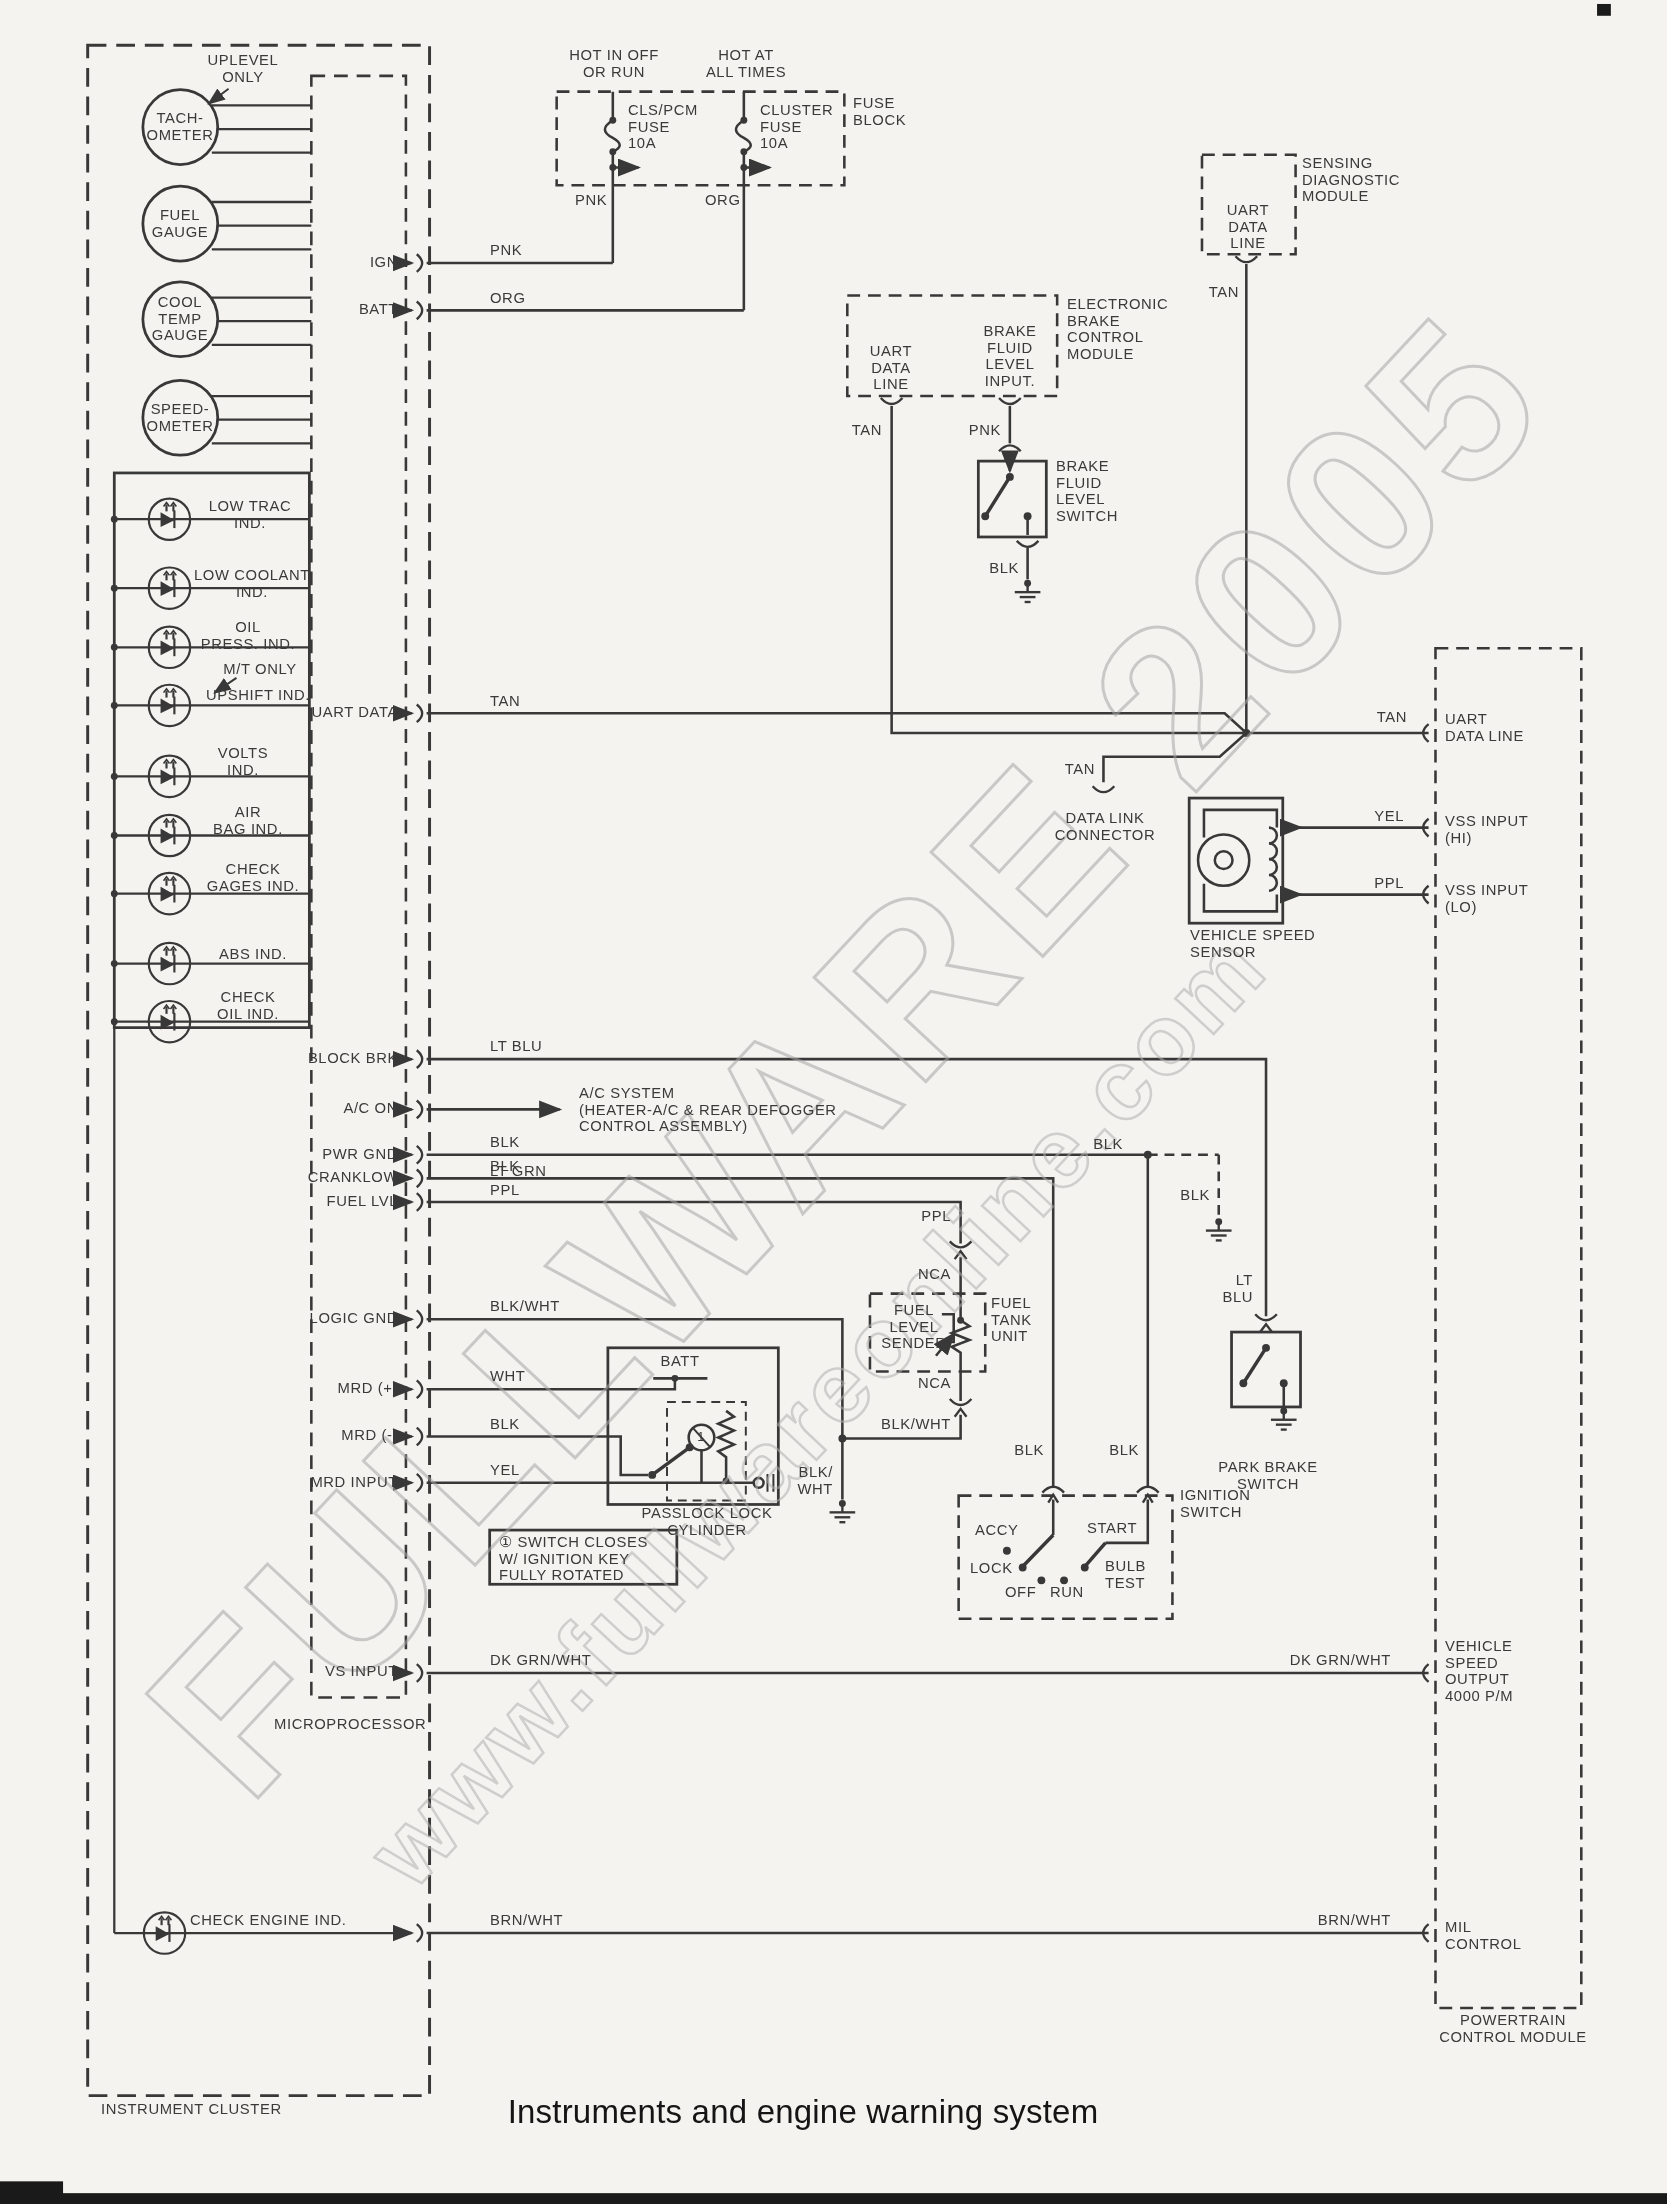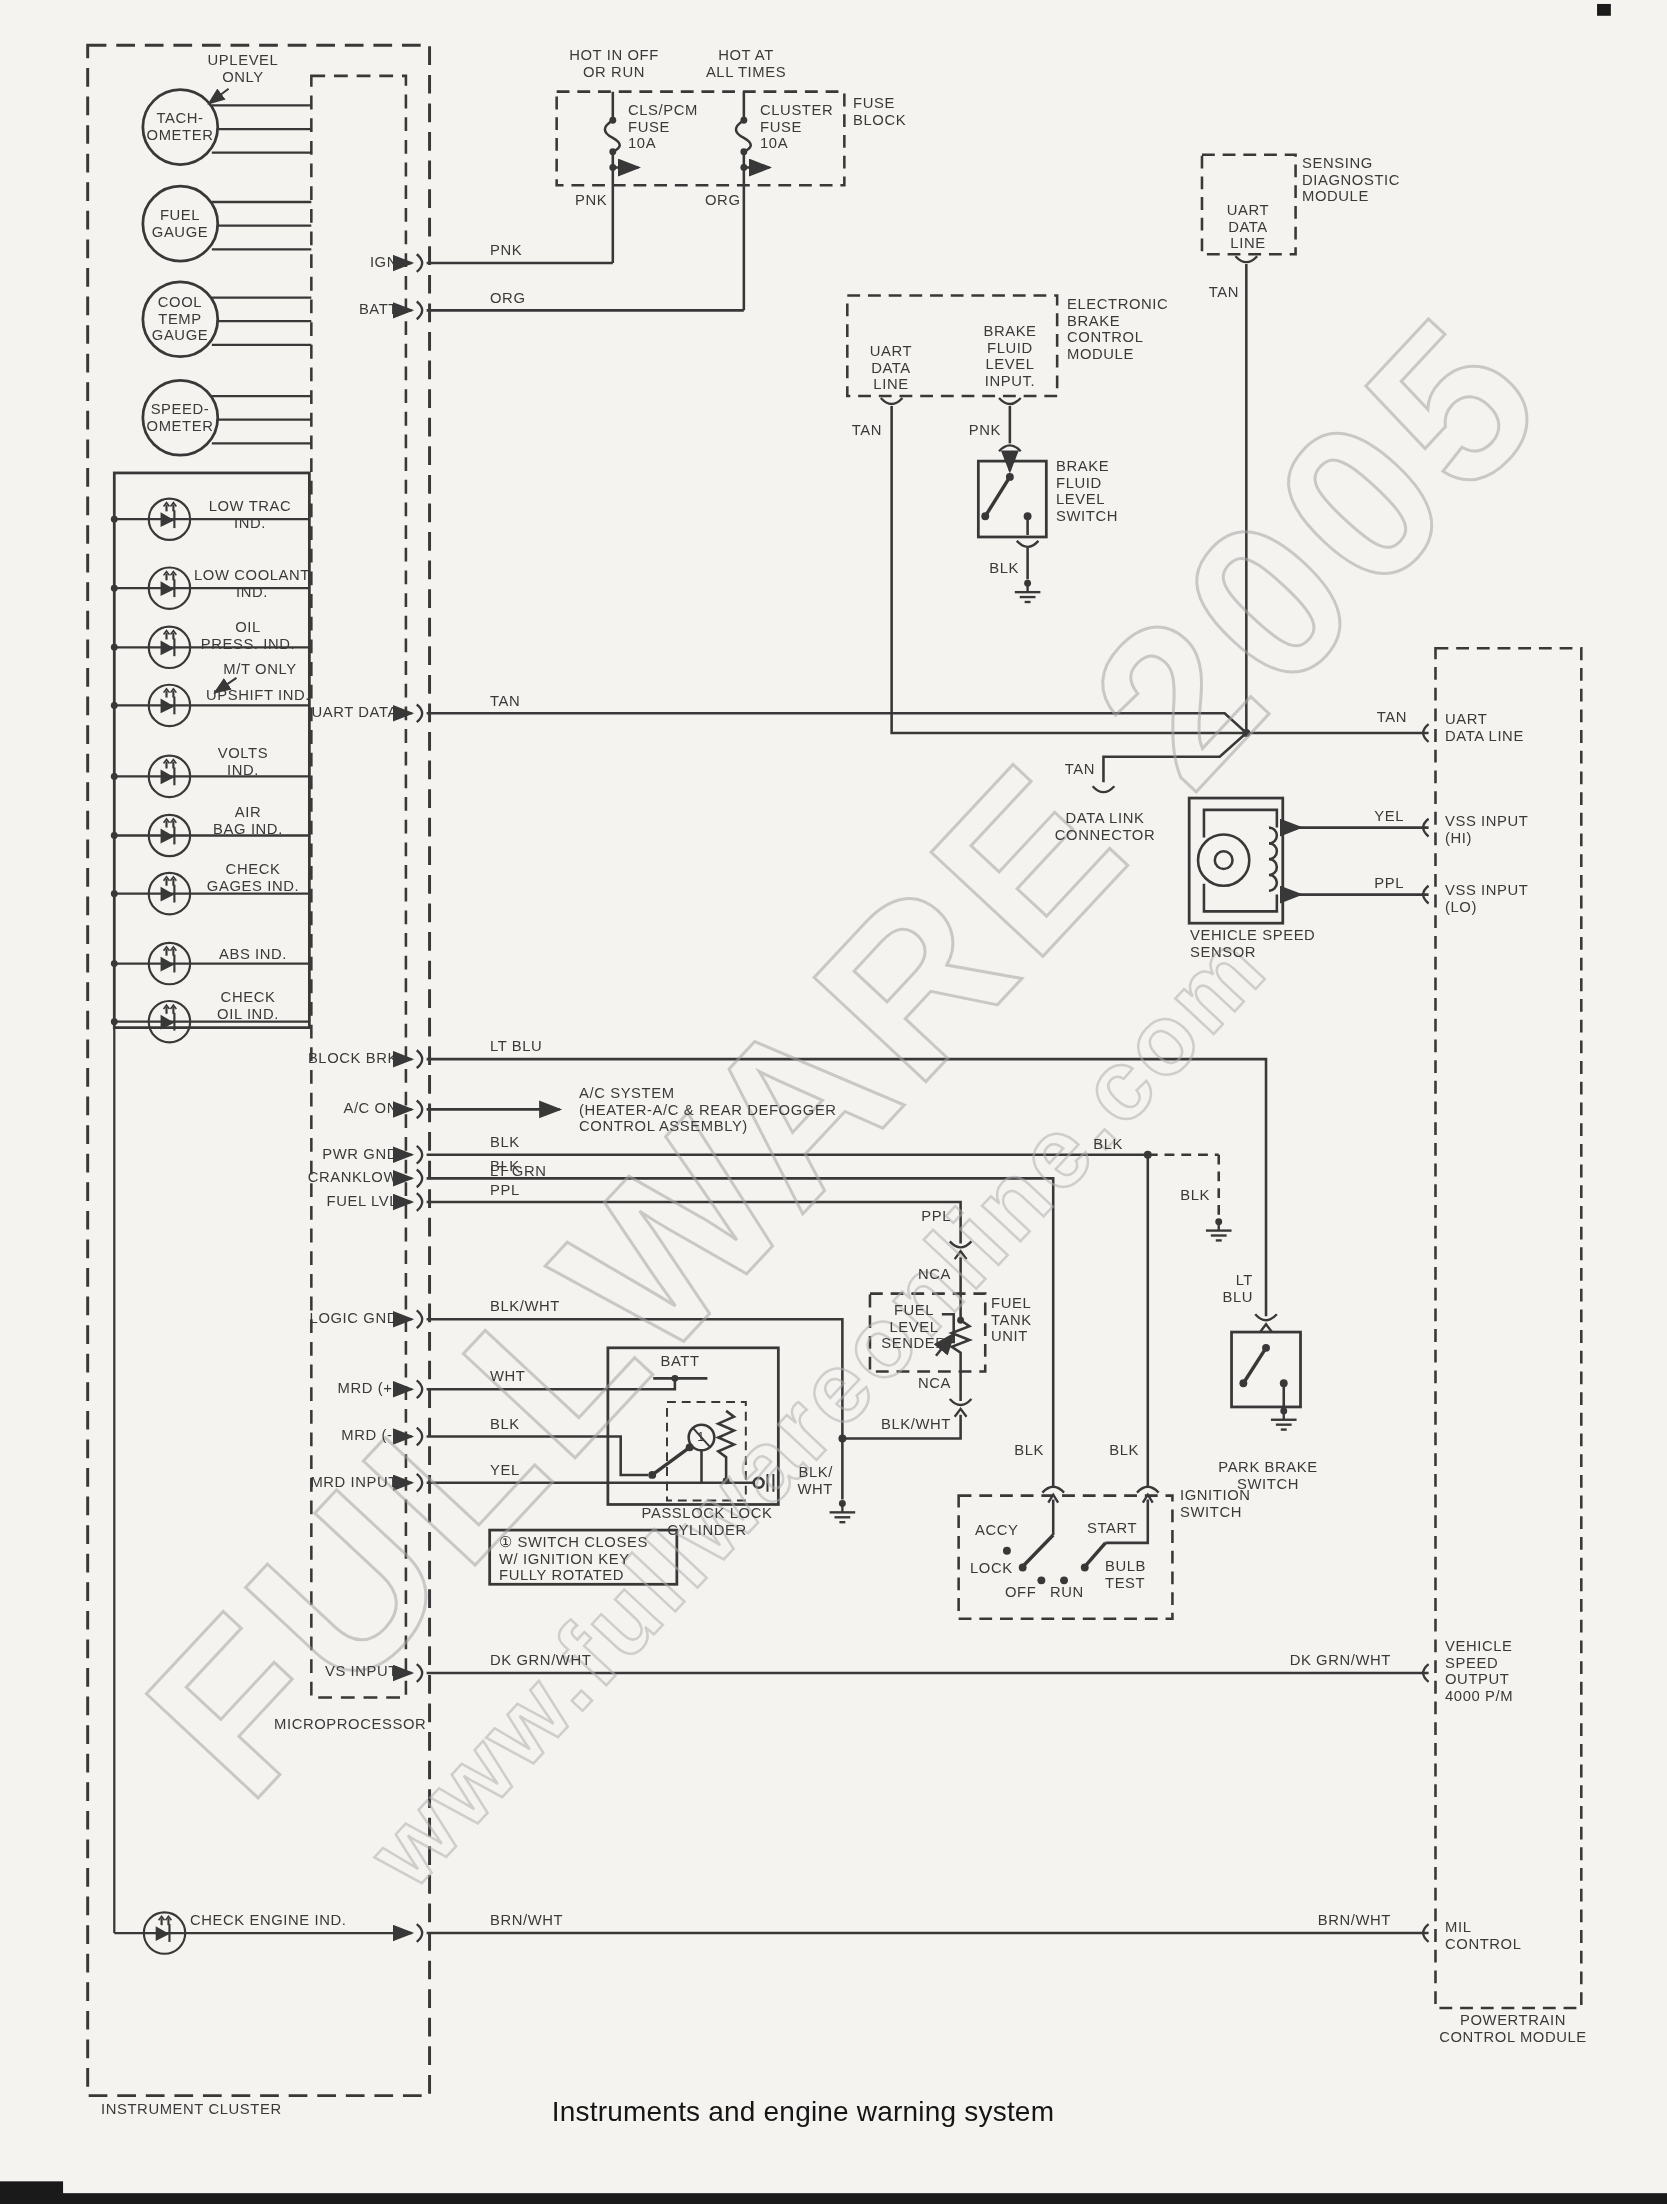--- a/index.html
+++ b/index.html
@@ -11,21 +11,21 @@
   }
   svg{position:absolute;left:0;top:0;}
   #labels-layer{position:absolute;left:0;top:0;width:100%;height:100%;}
   .lab{
     position:absolute; white-space:pre-line;
     font-size:14.8px; line-height:16.7px; letter-spacing:0.6px;
     color:#3a3a3a; font-family:"Liberation Sans", sans-serif;
   }
   .c{transform:translateX(-50%); text-align:center;}
   .r{transform:translateX(-100%); text-align:right;}
-  .caption{font-size:28px; letter-spacing:0.2px; color:#151515; line-height:27.6px;}
+  .caption{font-size:33px; letter-spacing:0.2px; color:#151515; line-height:27.6px;}
   .small{font-size:12.8px; line-height:13.8px;}
   .wm{
     font-weight:bold; color:transparent;
     -webkit-text-stroke:3px #a6a6a6;
     opacity:.55; white-space:nowrap; letter-spacing:.05em;
   }
   .wm1{font-size:222px; transform:translate(-50%,-50%) rotate(-47deg);}
   .wm2{font-size:99px; -webkit-text-stroke:2.5px #b0b0b0; transform:translate(-50%,-50%) rotate(-47deg);}
 </style>
 </head>

